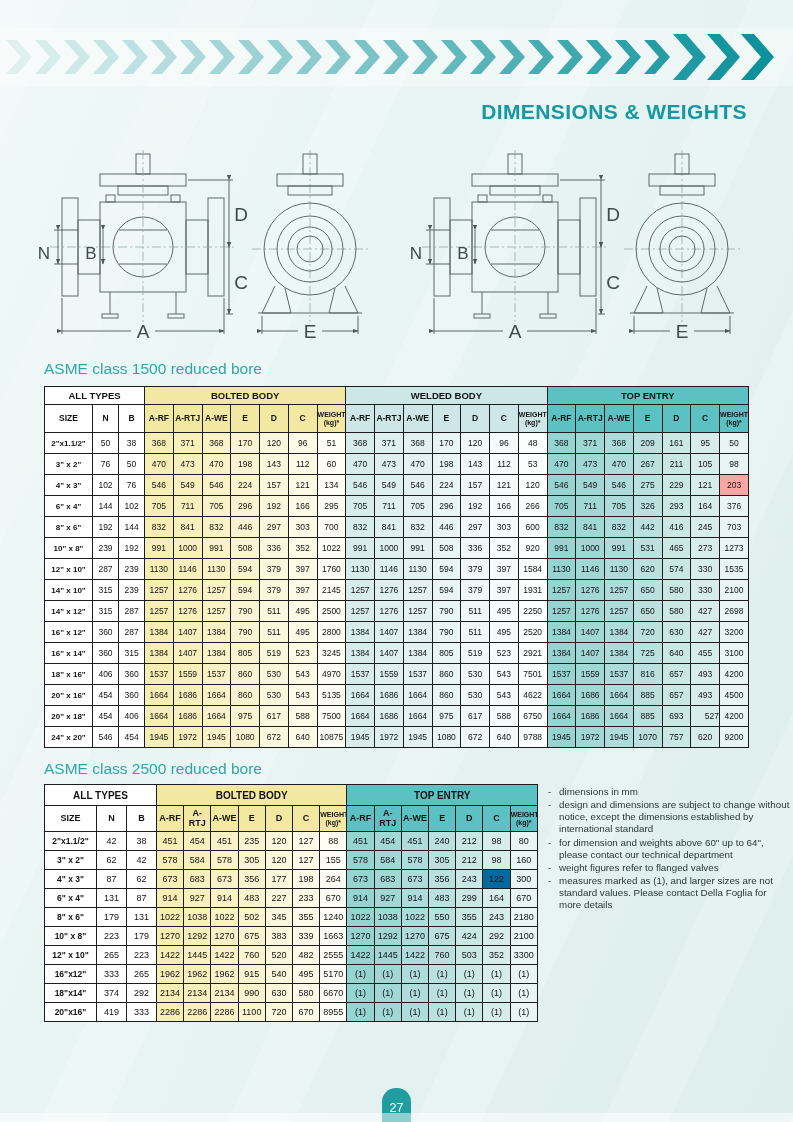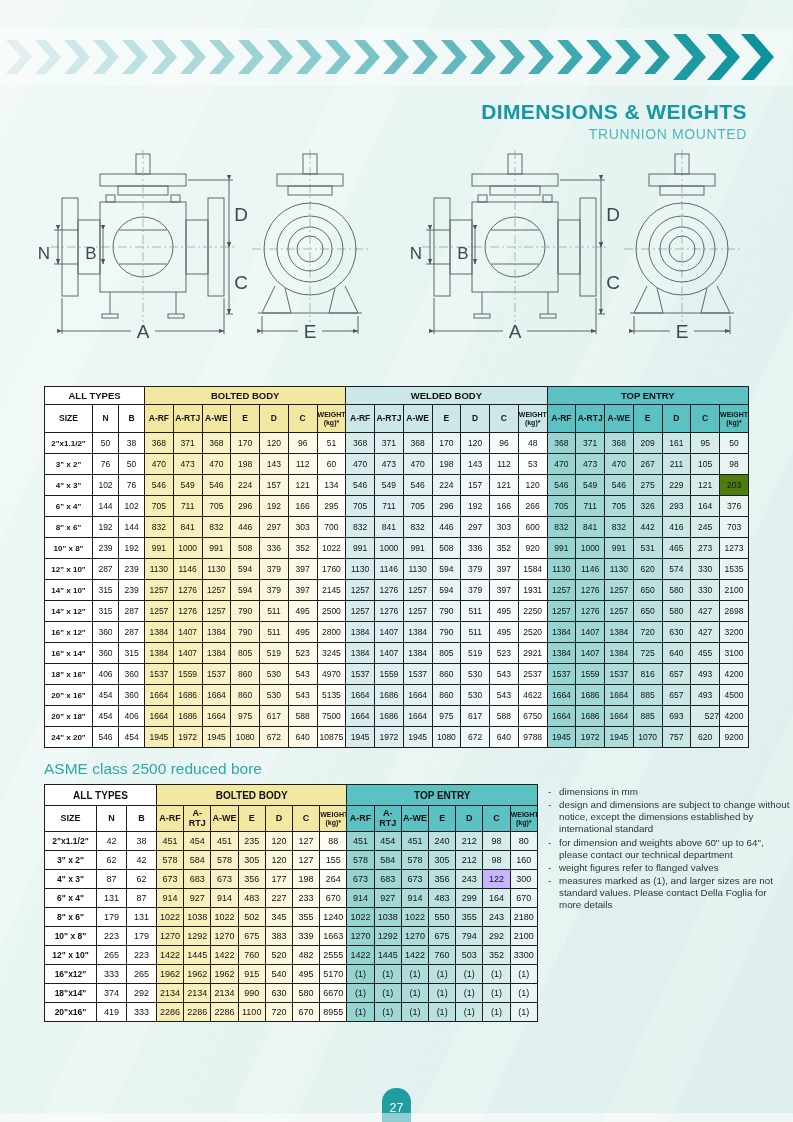--- a/index.html
+++ b/index.html
@@ -73,21 +73,20 @@
         <polygon points="615,12 626,12 641,29 626,46 615,46 630,29" fill="rgb(47,161,168)"></polygon>
         <polygon points="644,12 655,12 670,29 655,46 644,46 659,29" fill="rgb(38,157,165)"></polygon>
         <polygon points="673,6 686,6 706,29 686,52 673,52 693,29" fill="rgb(30,154,162)"></polygon>
         <polygon points="707,6 720,6 740,29 720,52 707,52 727,29" fill="rgb(21,150,158)"></polygon>
         <polygon points="741,6 754,6 774,29 754,52 741,52 761,29" fill="rgb(13,146,155)"></polygon>
       </svg>
   </div>
 
   <div class="titleblock">
     <h1>DIMENSIONS &amp; WEIGHTS</h1>
-    <h2>TRUNNION MOUNTED</h2>
   </div>
 
   <svg id="drawings" width="793" height="218" viewBox="0 0 793 218">
     <defs>
       <marker id="ar" markerWidth="7" markerHeight="6" refX="6" refY="2.5" orient="auto">
         <path d="M0,0 L6.5,2.5 L0,5 z" fill="#4a5858"></path>
       </marker>
     </defs>
     <g id="vp">
 
@@ -159,20 +158,21 @@
     <text class="dimlabel" x="310" y="192" text-anchor="middle">E</text>
 
     <text class="dimlabel small" x="416" y="113" text-anchor="middle">N</text>
     <text class="dimlabel small" x="463" y="113" text-anchor="middle">B</text>
     <text class="dimlabel" x="613" y="75" text-anchor="middle">D</text>
     <text class="dimlabel" x="613" y="143" text-anchor="middle">C</text>
     <text class="dimlabel" x="515" y="192" text-anchor="middle">A</text>
     <text class="dimlabel" x="682" y="192" text-anchor="middle">E</text>
   </svg>
 
+  <h3 class="section-title" id="st1">ASME class 1500 reduced bore</h3>
   <div class="tablewrap1">
       <table class="dimtable t0">
         <colgroup>
           <col style="width: 48px;">
           <col style="width: 26px;">
           <col style="width: 26px;">
           <col>
           <col>
           <col>
           <col>
@@ -301,21 +301,21 @@
             <td style="background: rgb(233, 244, 245);">224</td>
             <td style="background: rgb(239, 247, 248);">157</td>
             <td style="background: rgb(245, 250, 250);">121</td>
             <td style="background: rgb(252, 253, 253);">120</td>
             <td style="background: rgb(150, 212, 210);">546</td>
             <td style="background: rgb(161, 216, 214);">549</td>
             <td style="background: rgb(173, 220, 218);">546</td>
             <td style="background: rgb(186, 225, 223);">275</td>
             <td style="background: rgb(200, 231, 229);">229</td>
             <td style="background: rgb(215, 237, 235);">121</td>
-            <td style="background: #4d7c0f;">203</td>
+            <td style="background: #fca5a5;">203</td>
           </tr>
           <tr class="data-row">
             <td class="size" style="background: rgb(255, 255, 255);">6" x 4"</td>
             <td style="background: rgb(255, 255, 255);">144</td>
             <td style="background: rgb(255, 255, 255);">102</td>
             <td style="background: rgb(246, 238, 180);">705</td>
             <td style="background: rgb(247, 240, 188);">711</td>
             <td style="background: rgb(248, 242, 198);">705</td>
             <td style="background: rgb(249, 244, 207);">296</td>
             <td style="background: rgb(251, 247, 220);">192</td>
@@ -528,21 +528,21 @@
             <td style="background: rgb(249, 244, 207);">860</td>
             <td style="background: rgb(251, 247, 220);">530</td>
             <td style="background: rgb(252, 249, 231);">543</td>
             <td style="background: rgb(254, 253, 245);">4970</td>
             <td style="background: rgb(216, 236, 238);">1537</td>
             <td style="background: rgb(221, 239, 240);">1559</td>
             <td style="background: rgb(227, 241, 242);">1537</td>
             <td style="background: rgb(233, 244, 245);">860</td>
             <td style="background: rgb(239, 247, 248);">530</td>
             <td style="background: rgb(245, 250, 250);">543</td>
-            <td style="background: rgb(252, 253, 253);">2537</td>
+            <td style="background: rgb(252, 253, 253);">7501</td>
             <td style="background: rgb(150, 212, 210);">1537</td>
             <td style="background: rgb(161, 216, 214);">1559</td>
             <td style="background: rgb(173, 220, 218);">1537</td>
             <td style="background: rgb(186, 225, 223);">816</td>
             <td style="background: rgb(200, 231, 229);">657</td>
             <td style="background: rgb(215, 237, 235);">493</td>
             <td style="background: rgb(233, 245, 244);">4200</td>
           </tr>
           <tr class="data-row">
             <td class="size" style="background: rgb(255, 255, 255);">20" x 16"</td>
@@ -724,21 +724,21 @@
             <td style="background: rgb(248, 242, 198);">673</td>
             <td style="background: rgb(249, 244, 207);">356</td>
             <td style="background: rgb(251, 247, 220);">177</td>
             <td style="background: rgb(252, 249, 231);">198</td>
             <td style="background: rgb(254, 253, 245);">264</td>
             <td style="background: rgb(150, 212, 210);">673</td>
             <td style="background: rgb(161, 216, 214);">683</td>
             <td style="background: rgb(173, 220, 218);">673</td>
             <td style="background: rgb(186, 225, 223);">356</td>
             <td style="background: rgb(200, 231, 229);">243</td>
-            <td style="background: #c4b5fd;">122</td>
+            <td style="background: #0369a1;">122</td>
             <td style="background: rgb(233, 245, 244);">300</td>
           </tr>
           <tr class="data-row">
             <td class="size" style="background: rgb(255, 255, 255);">6" x 4"</td>
             <td style="background: rgb(255, 255, 255);">131</td>
             <td style="background: rgb(255, 255, 255);">87</td>
             <td style="background: rgb(246, 238, 180);">914</td>
             <td style="background: rgb(247, 240, 188);">927</td>
             <td style="background: rgb(248, 242, 198);">914</td>
             <td style="background: rgb(249, 244, 207);">483</td>
@@ -780,21 +780,21 @@
             <td style="background: rgb(247, 240, 188);">1292</td>
             <td style="background: rgb(248, 242, 198);">1270</td>
             <td style="background: rgb(249, 244, 207);">675</td>
             <td style="background: rgb(251, 247, 220);">383</td>
             <td style="background: rgb(252, 249, 231);">339</td>
             <td style="background: rgb(254, 253, 245);">1663</td>
             <td style="background: rgb(150, 212, 210);">1270</td>
             <td style="background: rgb(161, 216, 214);">1292</td>
             <td style="background: rgb(173, 220, 218);">1270</td>
             <td style="background: rgb(186, 225, 223);">675</td>
-            <td style="background: rgb(200, 231, 229);">794</td>
+            <td style="background: rgb(200, 231, 229);">424</td>
             <td style="background: rgb(215, 237, 235);">292</td>
             <td style="background: rgb(233, 245, 244);">2100</td>
           </tr>
           <tr class="data-row">
             <td class="size" style="background: rgb(255, 255, 255);">12" x 10"</td>
             <td style="background: rgb(255, 255, 255);">265</td>
             <td style="background: rgb(255, 255, 255);">223</td>
             <td style="background: rgb(246, 238, 180);">1422</td>
             <td style="background: rgb(247, 240, 188);">1445</td>
             <td style="background: rgb(248, 242, 198);">1422</td>

